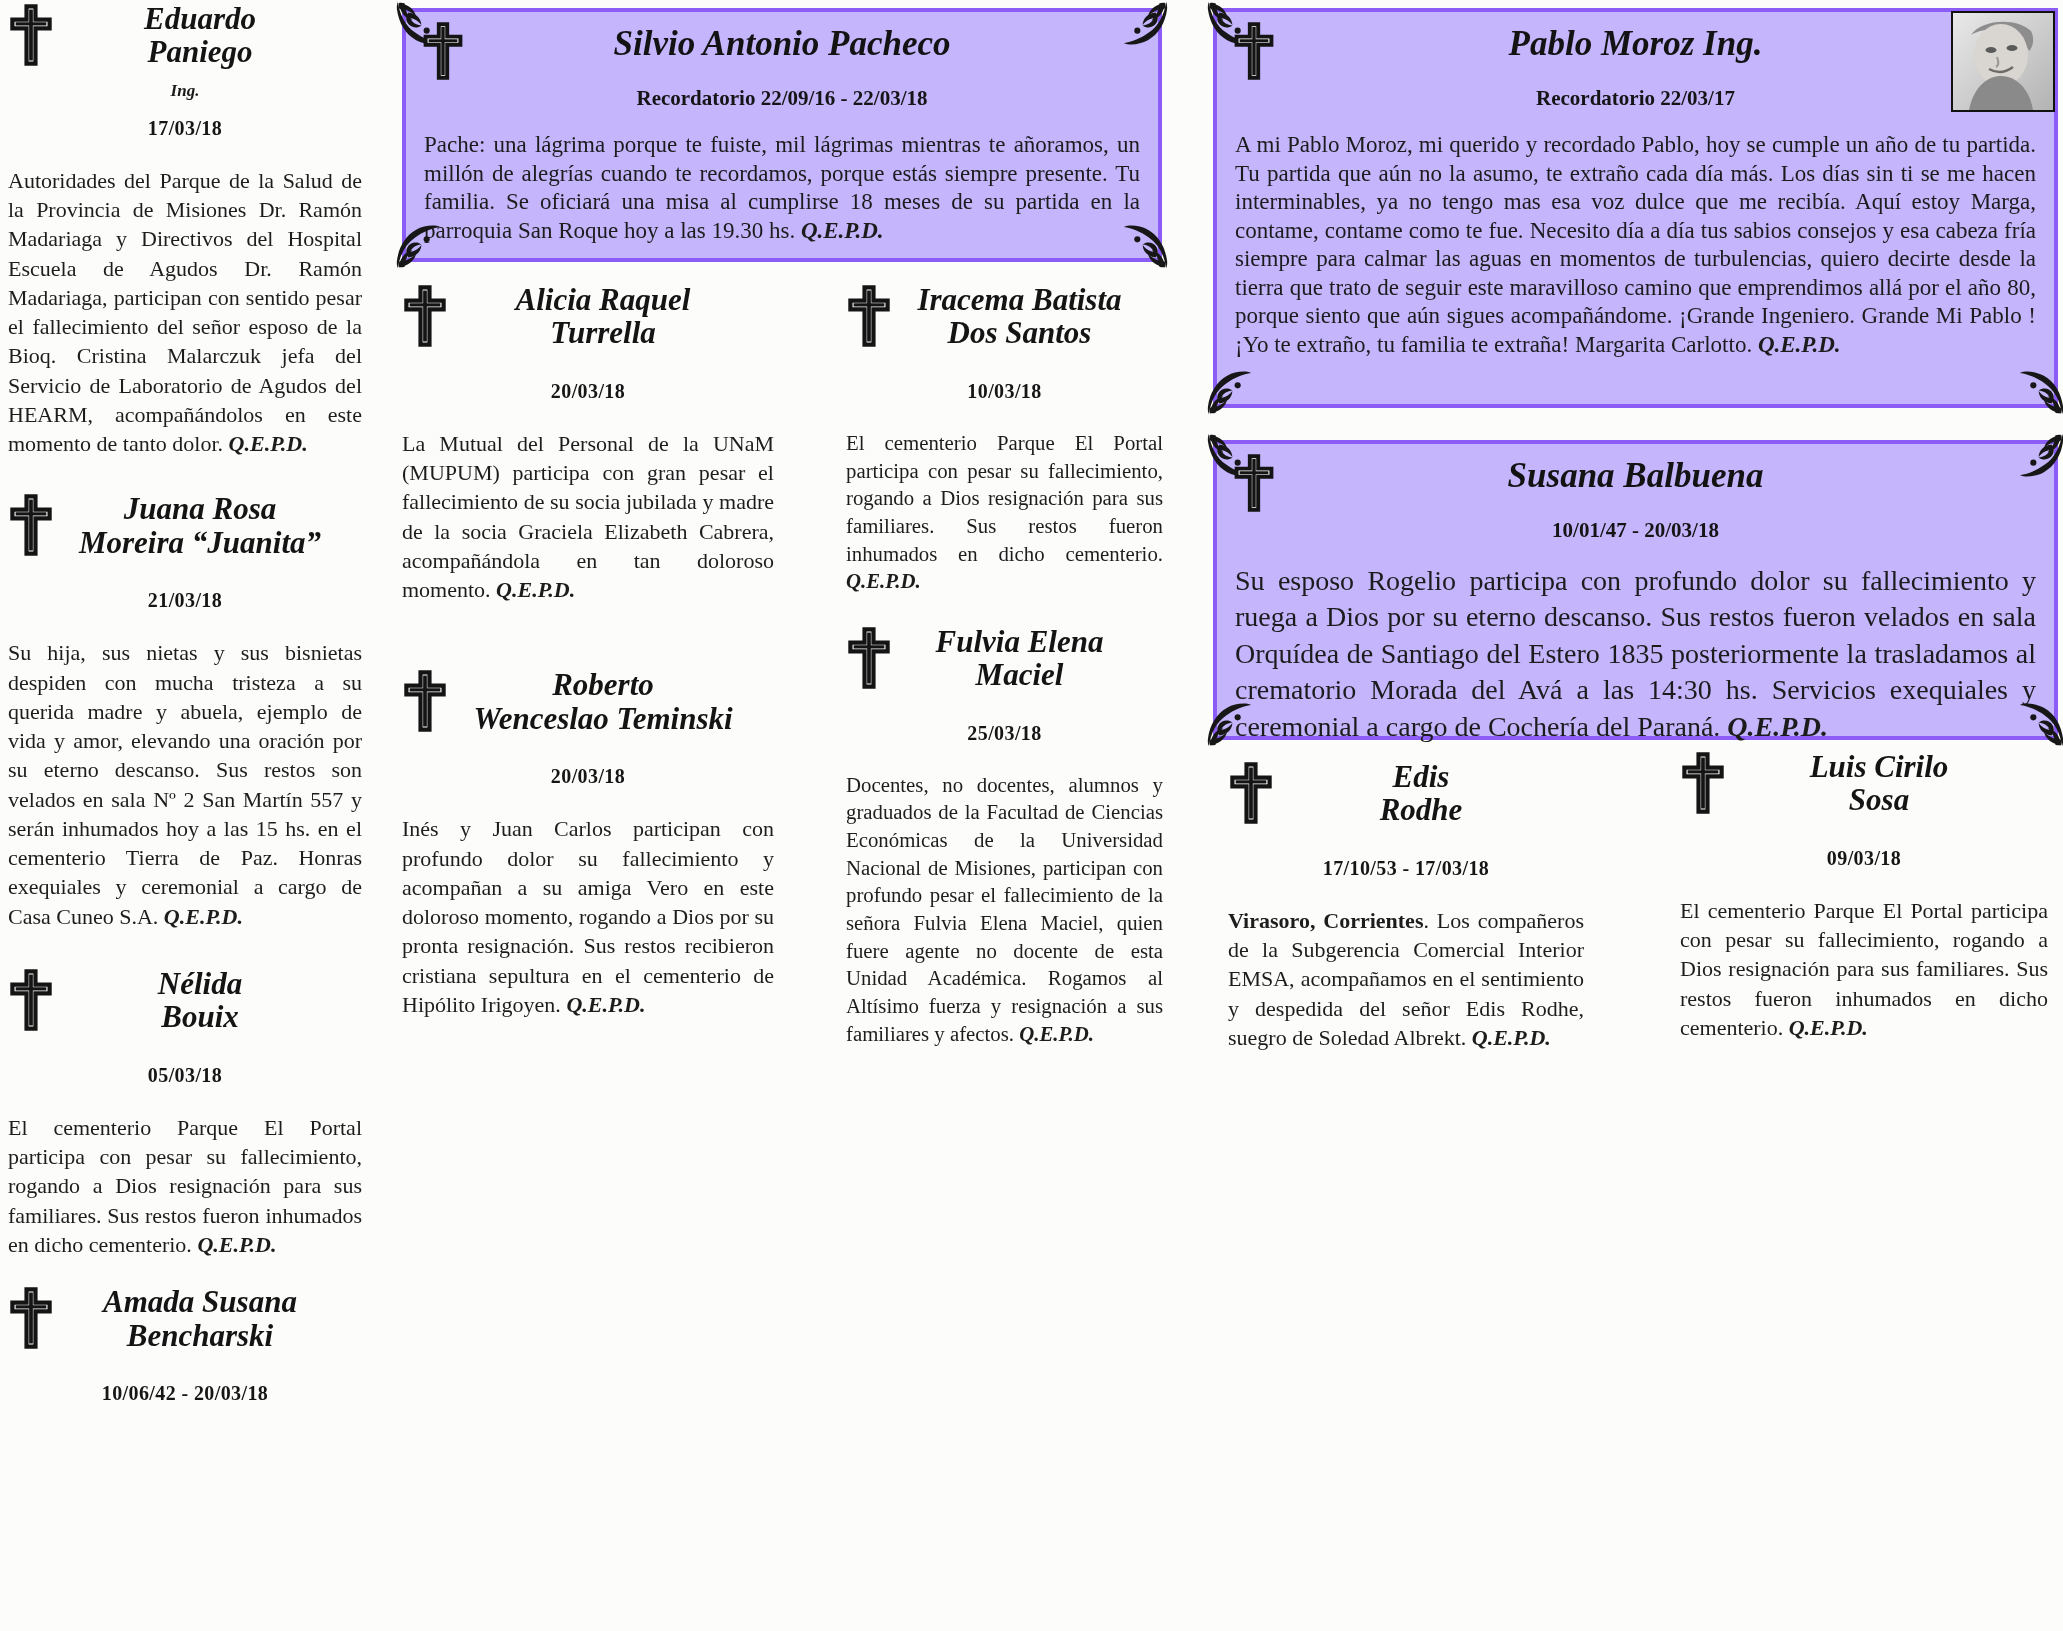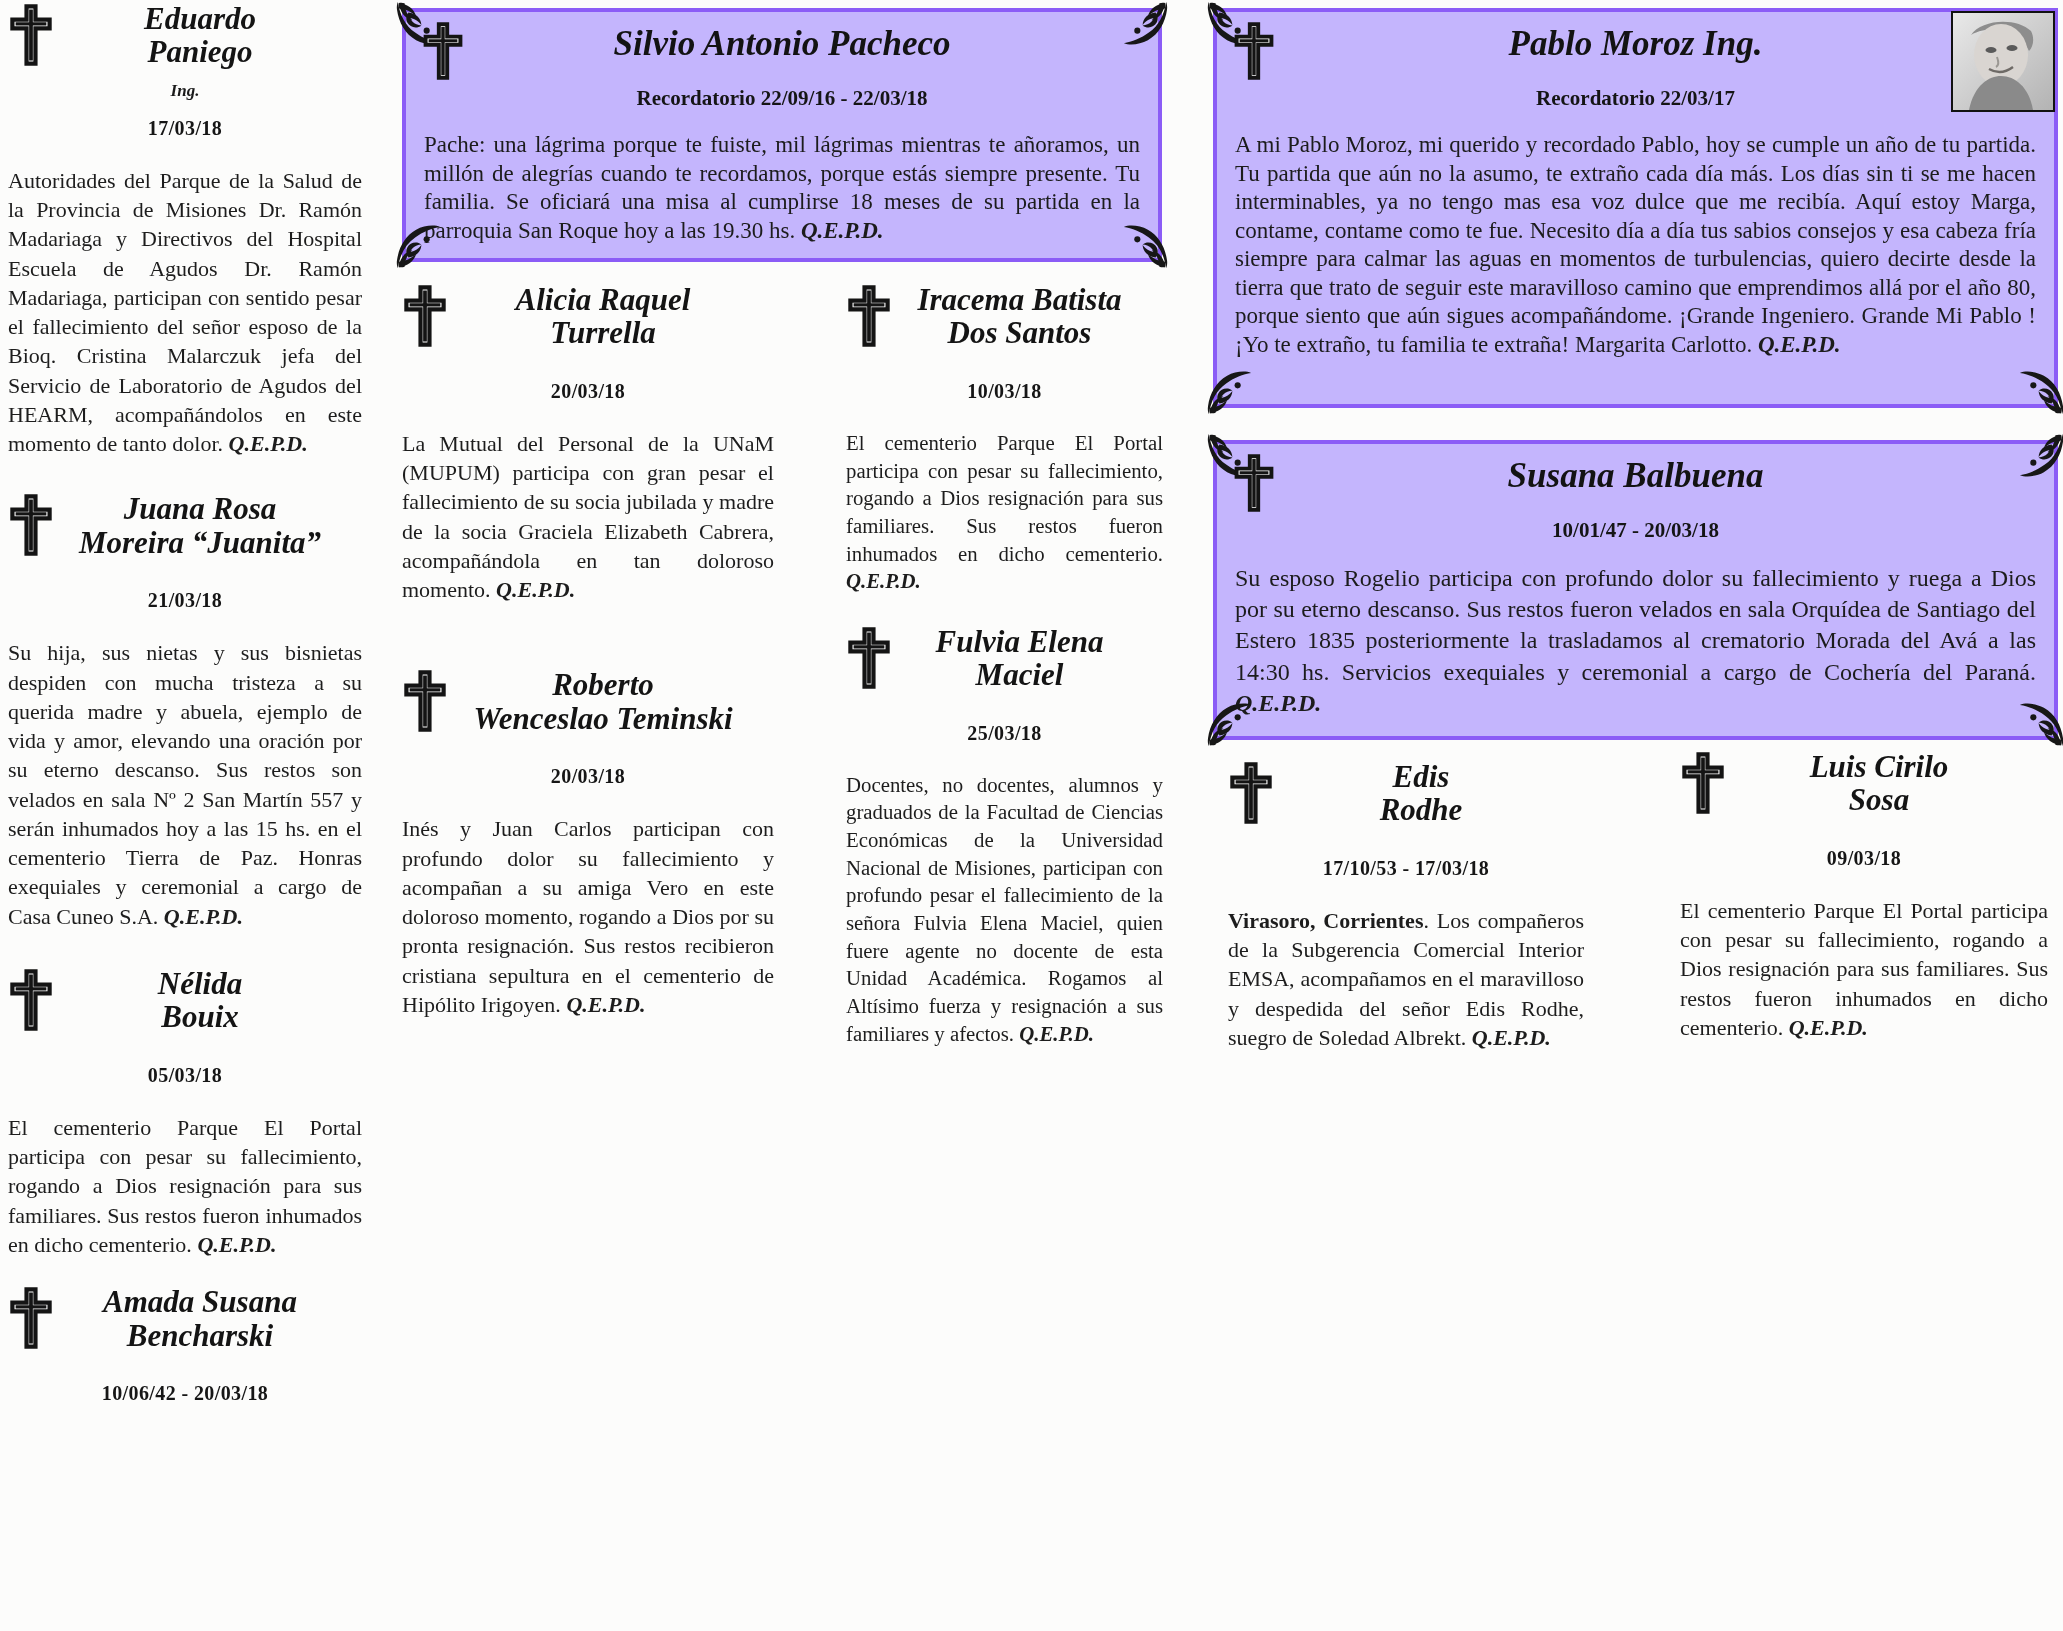--- a/index.html
+++ b/index.html
@@ -58,21 +58,21 @@
   }
   .photo svg{width:100%;height:100%;display:block;}
   
   #col-left{left:8px;top:2px;width:354px;}
   #box-pacheco{left:402px;top:8px;width:760px;height:254px;}
   #col-a{left:402px;top:283px;width:372px;}
   #col-b{left:846px;top:283px;width:317px;}
   #col-b .btxt{font-size:20.8px;}
   #box-moroz{left:1213px;top:8px;width:845px;height:400px;}
   #box-balbuena{left:1213px;top:440px;width:845px;height:300px;}
-  #box-balbuena .bbody{font-size:24px;line-height:1.3;}
+  #box-balbuena .bbody{font-size:28px;line-height:1.3;}
   #col-c{left:1228px;top:760px;width:356px;}
   #col-d{left:1680px;top:750px;width:368px;}
   .mt1{margin-top:34px;}
   .mt2{margin-top:36px;}
   .mt3{margin-top:26px;}
   .mtA{margin-top:64px;}
   .mtB{margin-top:30px;}
   .hidden-defs{position:absolute;width:0;height:0;overflow:hidden;}
 </style>
 </head>
@@ -323,21 +323,21 @@
     <div class="head">
       <span class="cross">
           <svg>
             <use href="#sym-cross"></use>
           </svg>
         </span>
       <h2 class="nm">Edis
 Rodhe</h2>
     </div>
     <div class="ndate">17/10/53 - 17/03/18</div>
-    <p class="btxt"><b class="lead">Virasoro, Corrientes</b><span>. Los compañeros de la Subgerencia Comercial Interior EMSA, acompañamos en el maravilloso y despedida del señor Edis Rodhe, suegro de Soledad Albrekt.</span> <b class="qepd">Q.E.P.D.</b></p>
+    <p class="btxt"><b class="lead">Virasoro, Corrientes</b><span>. Los compañeros de la Subgerencia Comercial Interior EMSA, acompañamos en el sentimiento y despedida del señor Edis Rodhe, suegro de Soledad Albrekt.</span> <b class="qepd">Q.E.P.D.</b></p>
   </article>
 </div>
 
 <div class="col" id="col-d">
   <article class="notice">
     <div class="head">
       <span class="cross">
           <svg>
             <use href="#sym-cross"></use>
           </svg>

